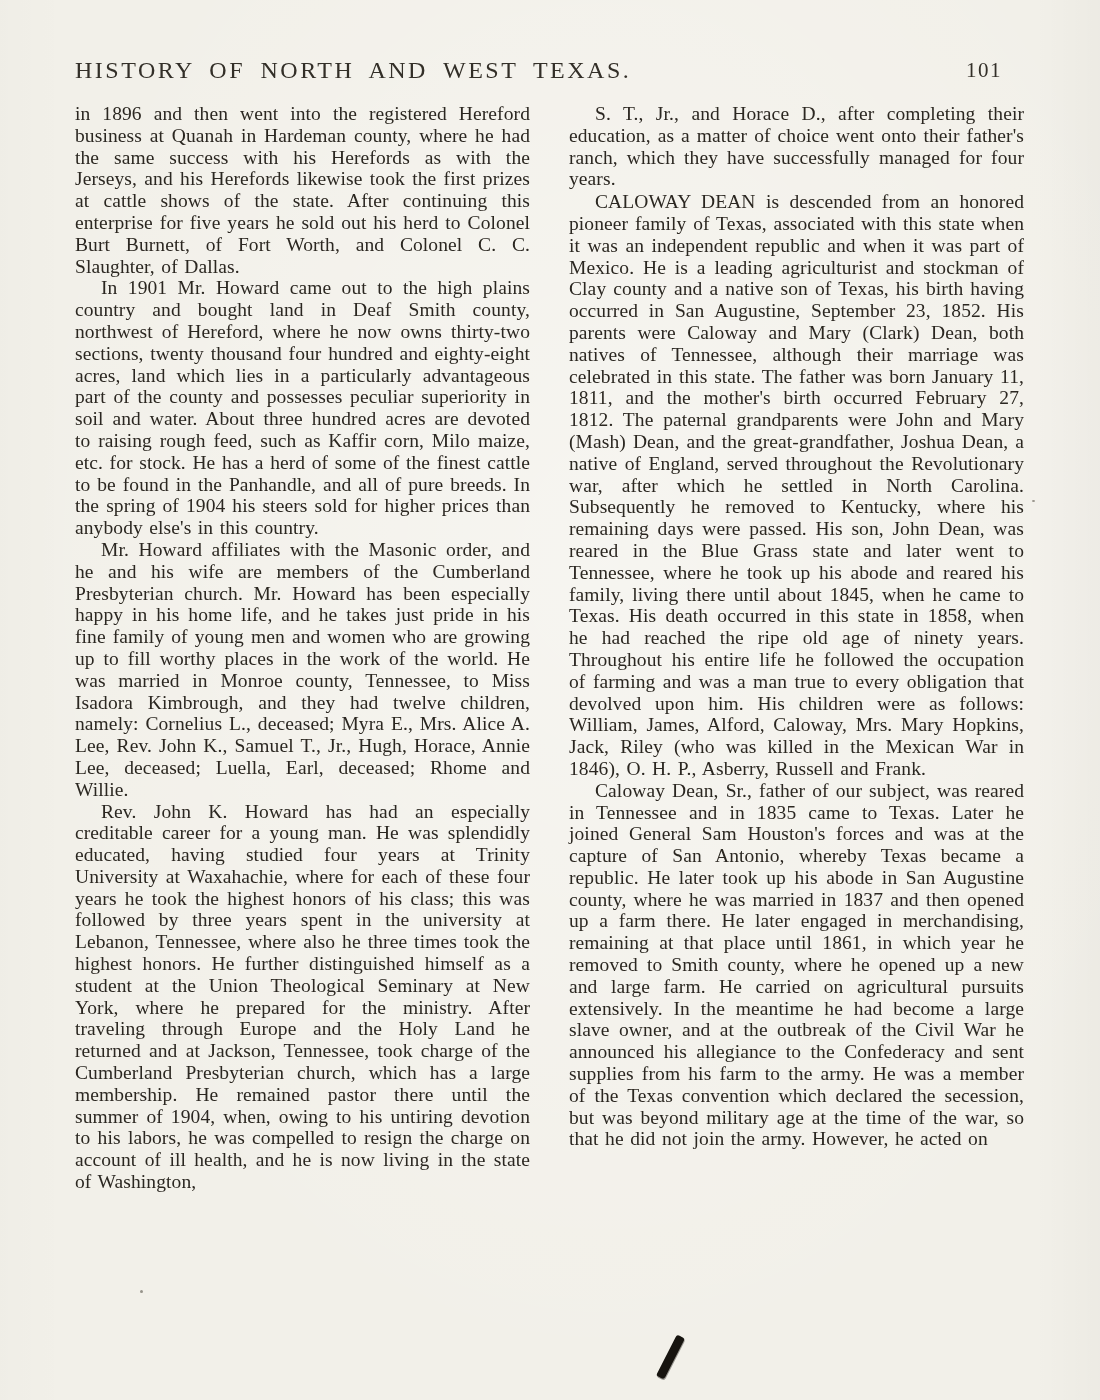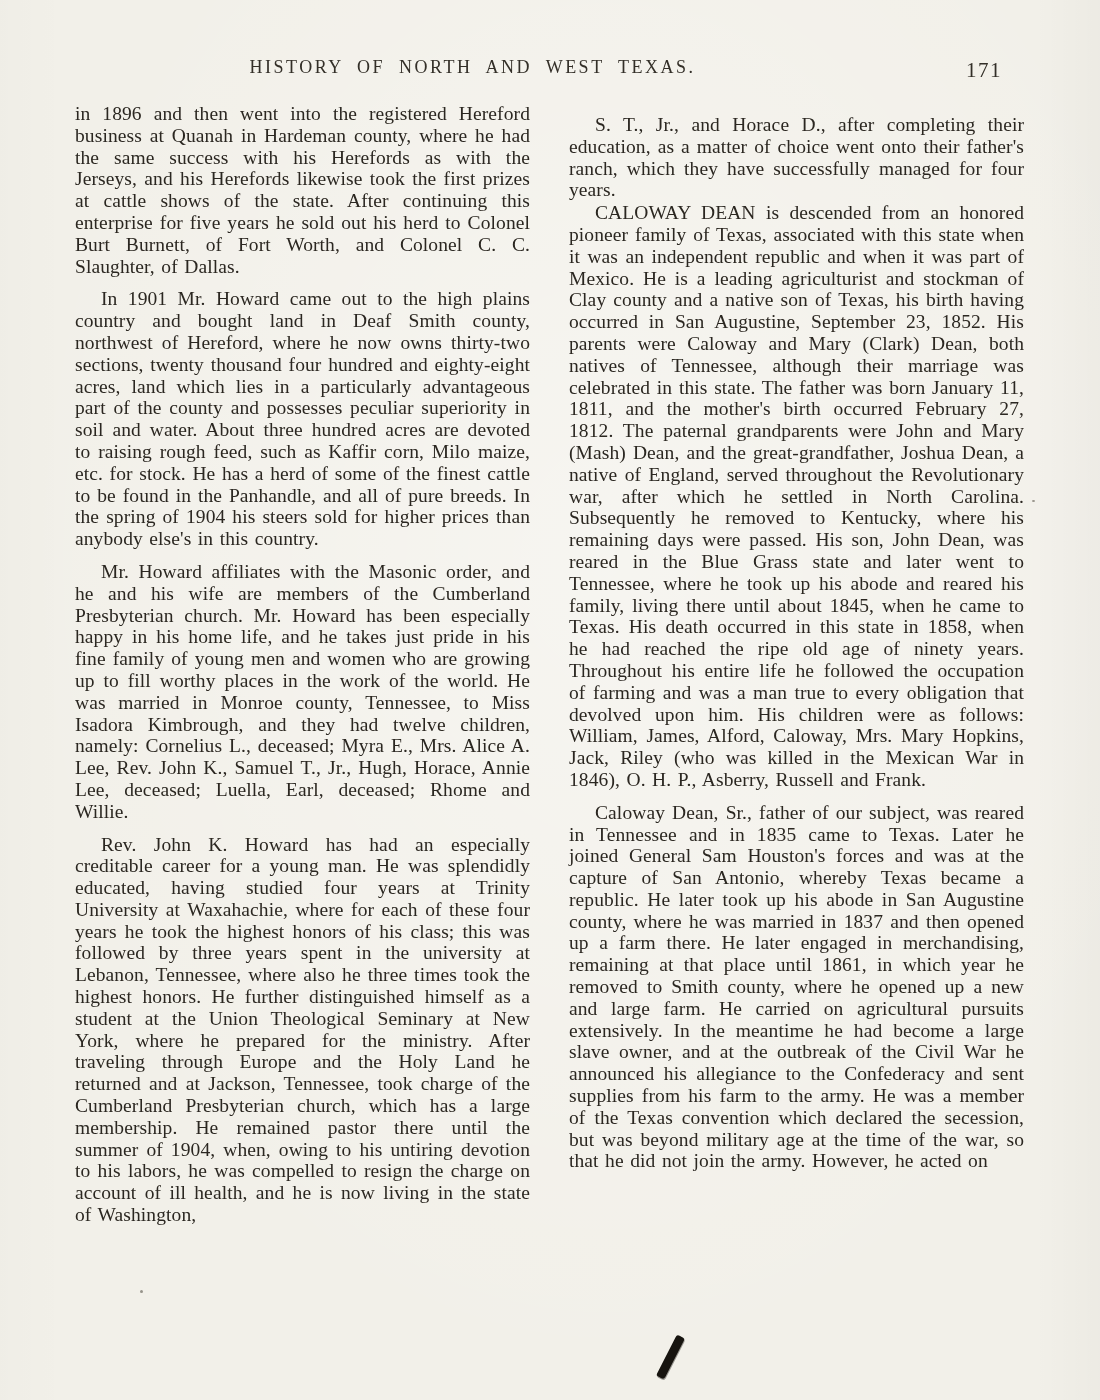--- a/index.html
+++ b/index.html
@@ -23,22 +23,22 @@
     position: absolute;
     top: 57px;
     left: 75px;
     width: 935px;
     height: 30px;
   }
   .running-head .title {
     position: absolute;
     left: 0;
     right: 140px;
-    text-align: center;
-    font-size: 18px;
+    text-align: left;
+    font-size: 24px;
     letter-spacing: 2.5px;
     word-spacing: 7px;
     color: #332f28;
     white-space: nowrap;
   }
   .running-head .folio {
     position: absolute;
     right: 8px;
     top: 1px;
     font-size: 21px;
@@ -59,21 +59,21 @@
     flex: 0 0 455px;
   }
   .col p {
     margin: 0;
     font-size: 19.5px;
     line-height: 21.8px;
     text-align: justify;
     word-spacing: 1.5px;
     letter-spacing: 0.1px;
   }
-  .col p.indent { text-indent: 26px; margin-top: 11px; }
+  .col p.indent { text-indent: 26px; }
   .col p.section-gap { margin-top: 1px; }
   .ink-mark {
     position: absolute;
     left: 666px;
     top: 1334px;
     width: 9px;
     height: 46px;
     background: #17140f;
     border-radius: 3px 2px 3px 2px;
     transform: rotate(27deg);
@@ -83,21 +83,21 @@
   .speck.s1 { left: 1032px; top: 500px; width: 3px; height: 2px; }
   .speck.s2 { left: 140px;  top: 1290px; width: 3px; height: 3px; }
 </style>
 </head>
 <body>
 
 <div class="page">
 
   <div class="running-head">
     <div class="title">HISTORY OF NORTH AND WEST TEXAS.</div>
-    <div class="folio">171</div>
+    <div class="folio">101</div>
   </div>
 
   <div class="text-block">
 
     <div class="col">
       <p>in 1896 and then went into the registered Hereford business at Quanah in Hardeman county, where he had the same success with his Herefords as with the Jerseys, and his Herefords likewise took the first prizes at cattle shows of the state. After continuing this enterprise for five years he sold out his herd to Colonel Burt Burnett, of Fort Worth, and Colonel C. C. Slaughter, of Dallas.</p>
       <p class="indent">In 1901 Mr. Howard came out to the high plains country and bought land in Deaf Smith county, northwest of Hereford, where he now owns thirty-two sections, twenty thousand four hundred and eighty-eight acres, land which lies in a particularly advantageous part of the county and possesses peculiar superiority in soil and water. About three hundred acres are devoted to raising rough feed, such as Kaffir corn, Milo maize, etc. for stock. He has a herd of some of the finest cattle to be found in the Panhandle, and all of pure breeds. In the spring of 1904 his steers sold for higher prices than anybody else's in this country.</p>
       <p class="indent">Mr. Howard affiliates with the Masonic order, and he and his wife are members of the Cumberland Presbyterian church. Mr. Howard has been especially happy in his home life, and he takes just pride in his fine family of young men and women who are growing up to fill worthy places in the work of the world. He was married in Monroe county, Tennessee, to Miss Isadora Kimbrough, and they had twelve children, namely: Cornelius L., deceased; Myra E., Mrs. Alice A. Lee, Rev. John K., Samuel T., Jr., Hugh, Horace, Annie Lee, deceased; Luella, Earl, deceased; Rhome and Willie.</p>
       <p class="indent">Rev. John K. Howard has had an especially creditable career for a young man. He was splendidly educated, having studied four years at Trinity University at Waxahachie, where for each of these four years he took the highest honors of his class; this was followed by three years spent in the university at Lebanon, Tennessee, where also he three times took the highest honors. He further distinguished himself as a student at the Union Theological Seminary at New York, where he prepared for the ministry. After traveling through Europe and the Holy Land he returned and at Jackson, Tennessee, took charge of the Cumberland Presbyterian church, which has a large membership. He remained pastor there until the summer of 1904, when, owing to his untiring devotion to his labors, he was compelled to resign the charge on account of ill health, and he is now living in the state of Washington,</p>
     </div>

